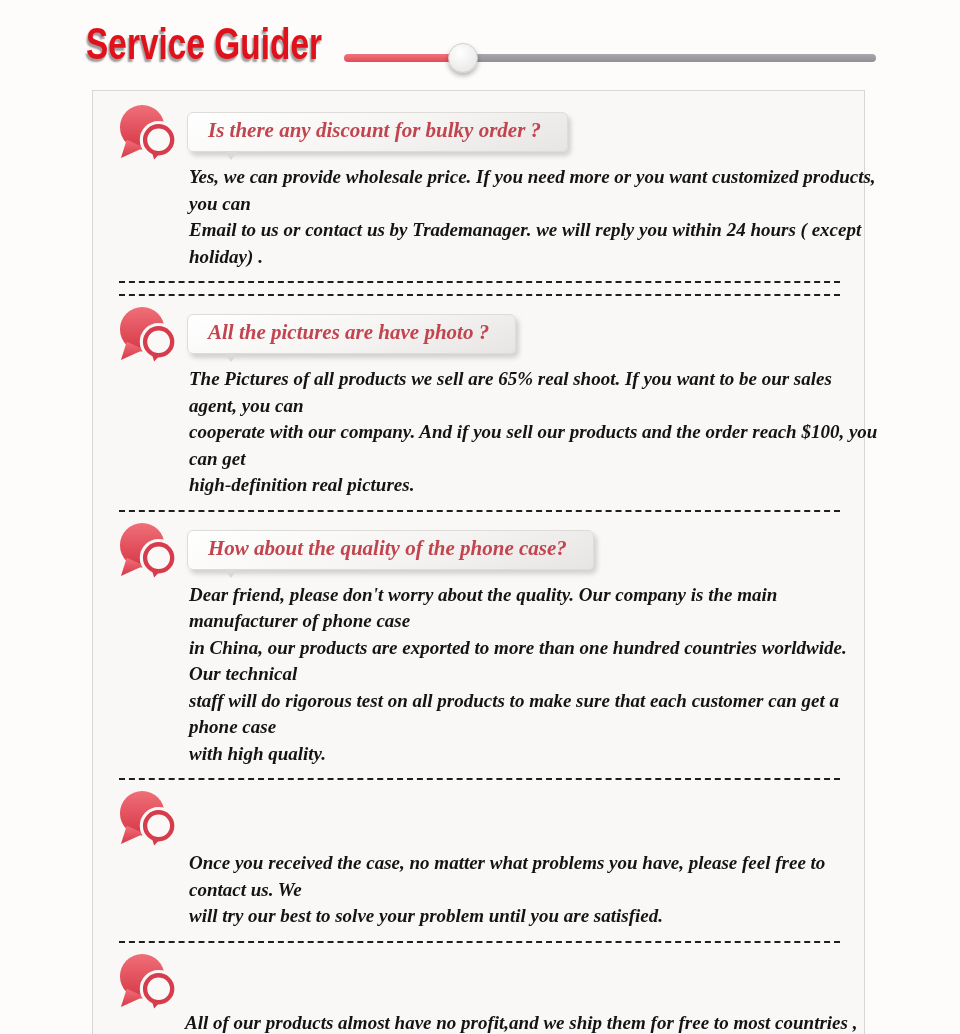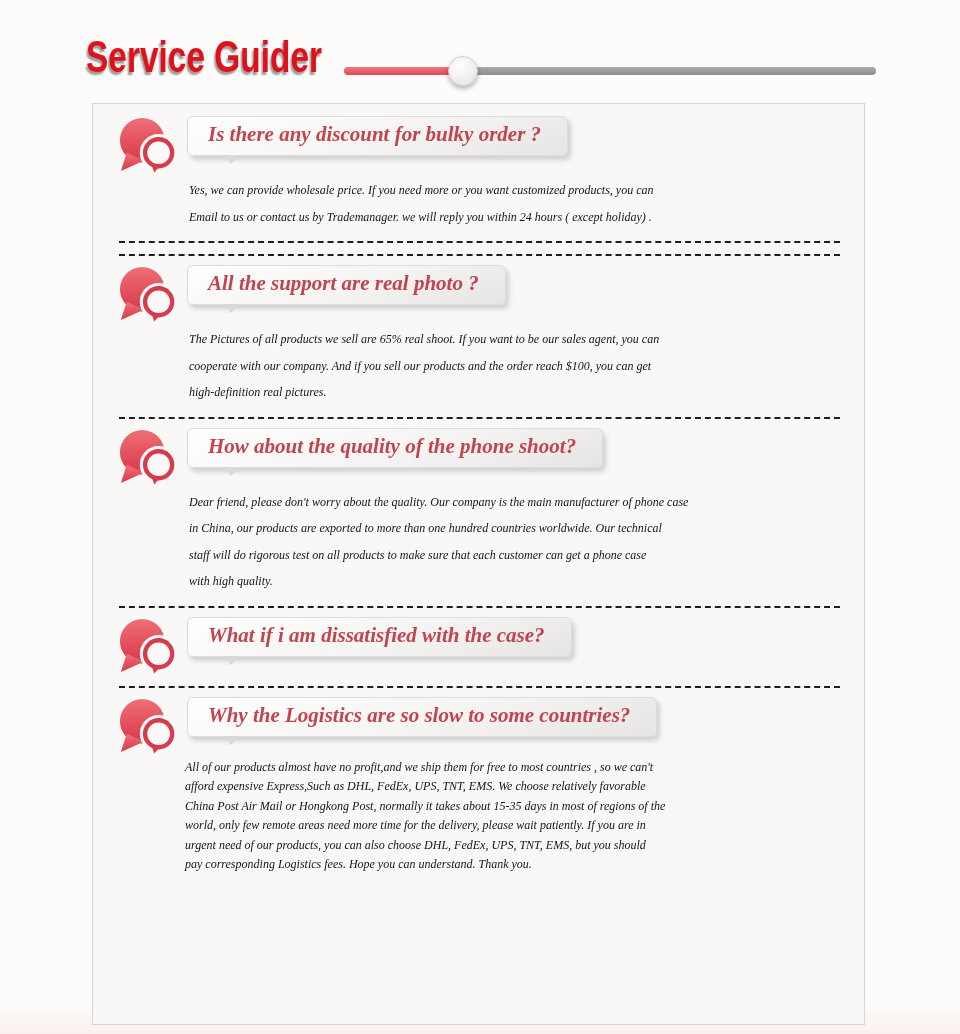--- a/index.html
+++ b/index.html
@@ -6,21 +6,21 @@
   html, body { margin: 0; padding: 0; }
   body {
     width: 960px;
     min-height: 1034px;
     font-family: "Liberation Serif", serif;
     background: linear-gradient(180deg, #fdfcfb 0%, #fdfcfb 97%, #fbf0ef 100%);
     position: relative;
   }
 
   
-  .page-header { position: relative; height: 90px; margin-top: 13px; }
+  .page-header { position: relative; height: 90px; }
   .page-title {
     position: absolute;
     left: 86px; top: 20px;
     margin: 0;
     font-family: "Liberation Sans", sans-serif;
     font-weight: bold;
     font-size: 44px;
     line-height: 48px;
     letter-spacing: 0px;
     color: #e1111b;
@@ -45,21 +45,21 @@
   .service-panel {
     margin-left: 92px;
     width: 773px;
     min-height: 922px;
     background: #f9f8f6;
     border: 1px solid #d8d6d3;
     padding: 12px 0 8px 0;
   }
 
   .faq-item { margin: 0; }
-  .faq-row { display: flex; align-items: flex-start; padding-left: 22px; height: 58px; }
+  .faq-row { display: flex; align-items: center; padding-left: 22px; height: 58px; }
   .bubble-icon { width: 66px; height: 58px; flex: 0 0 66px; }
 
   .qbar {
     position: relative;
     margin-left: 6px;
     padding: 5px 26px 8px 20px;
     background: linear-gradient(160deg, #ffffff 0%, #f5f4f2 55%, #e7e5e3 100%);
     border: 1px solid #dedcd9;
     border-radius: 6px;
     box-shadow: 3px 4px 5px rgba(0,0,0,0.16);
@@ -78,22 +78,22 @@
     border-left: 7px solid transparent;
     border-right: 7px solid transparent;
     border-top: 9px solid #dbd9d6;
   }
 
   .answer {
     margin: 3px 24px 0 96px;
     width: 692px;
     font-family: "Liberation Serif", serif;
     font-style: italic;
-    font-weight: normal;
-    font-size: 12px;
+    font-weight: bold;
+    font-size: 19px;
     line-height: 26.5px;
     color: #141414;
     white-space: pre-line;
   }
   .answer.tight { margin-left: 92px; line-height: 19.5px; }
 
   .sep {
     height: 0;
     border-top: 2px dashed #1e1e1e;
     margin: 11px 24px 9px 26px;
@@ -149,21 +149,21 @@
       <span class="bubble-icon">
         <svg width="66" height="58" viewBox="0 0 68 60" xmlns="http://www.w3.org/2000/svg">
           <circle cx="28" cy="25" r="23" fill="url(#bg0)"></circle>
           <path d="M12 38 L6 57 L30 46 Z" fill="url(#bg0)"></path>
           <circle cx="45" cy="38" r="15" fill="none" stroke="#f9f8f6" stroke-width="9"></circle>
           <path d="M37 50 L40 60 L51 48 Z" fill="#d63c4b" stroke="#f9f8f6" stroke-width="1.5"></path>
           <circle cx="45" cy="38" r="14" fill="#faf9f7" stroke="#d63c4b" stroke-width="4.5"></circle>
         </svg>
       </span>
       <div class="qbar">
-        <span class="qtext">All the support are real photo ?</span>
+        <span class="qtext">All the pictures are have photo ?</span>
         <span class="qtail"></span>
       </div>
     </div>
     <p class="answer">The Pictures of all products we sell are 65% real shoot. If you want to be our sales agent, you can
 cooperate with our company. And if you sell our products and the order reach $100, you can get
 high-definition real pictures.</p>
     <div class="sep"></div>
   </section>
 
   <section class="faq-item">
@@ -171,21 +171,21 @@
       <span class="bubble-icon">
         <svg width="66" height="58" viewBox="0 0 68 60" xmlns="http://www.w3.org/2000/svg">
           <circle cx="28" cy="25" r="23" fill="url(#bg0)"></circle>
           <path d="M12 38 L6 57 L30 46 Z" fill="url(#bg0)"></path>
           <circle cx="45" cy="38" r="15" fill="none" stroke="#f9f8f6" stroke-width="9"></circle>
           <path d="M37 50 L40 60 L51 48 Z" fill="#d63c4b" stroke="#f9f8f6" stroke-width="1.5"></path>
           <circle cx="45" cy="38" r="14" fill="#faf9f7" stroke="#d63c4b" stroke-width="4.5"></circle>
         </svg>
       </span>
       <div class="qbar">
-        <span class="qtext">How about the quality of the phone shoot?</span>
+        <span class="qtext">How about the quality of the phone case?</span>
         <span class="qtail"></span>
       </div>
     </div>
     <p class="answer">Dear friend, please don't worry about the quality. Our company is the main manufacturer of phone case
 in China, our products are exported to more than one hundred countries worldwide. Our technical
 staff will do rigorous test on all products to make sure that each customer can get a phone case
 with high quality.</p>
     <div class="sep"></div>
   </section>
 
@@ -193,43 +193,37 @@
     <div class="faq-row">
       <span class="bubble-icon">
         <svg width="66" height="58" viewBox="0 0 68 60" xmlns="http://www.w3.org/2000/svg">
           <circle cx="28" cy="25" r="23" fill="url(#bg0)"></circle>
           <path d="M12 38 L6 57 L30 46 Z" fill="url(#bg0)"></path>
           <circle cx="45" cy="38" r="15" fill="none" stroke="#f9f8f6" stroke-width="9"></circle>
           <path d="M37 50 L40 60 L51 48 Z" fill="#d63c4b" stroke="#f9f8f6" stroke-width="1.5"></path>
           <circle cx="45" cy="38" r="14" fill="#faf9f7" stroke="#d63c4b" stroke-width="4.5"></circle>
         </svg>
       </span>
-      <div class="qbar">
-        <span class="qtext">What if i am dissatisfied with the case?</span>
-        <span class="qtail"></span>
-      </div>
-    </div>
-    <div class="sep"></div>
-  </section>
-
-  <section class="faq-item">
-    <div class="faq-row">
-      <span class="bubble-icon">
-        <svg width="66" height="58" viewBox="0 0 68 60" xmlns="http://www.w3.org/2000/svg">
-          <circle cx="28" cy="25" r="23" fill="url(#bg0)"></circle>
-          <path d="M12 38 L6 57 L30 46 Z" fill="url(#bg0)"></path>
-          <circle cx="45" cy="38" r="15" fill="none" stroke="#f9f8f6" stroke-width="9"></circle>
-          <path d="M37 50 L40 60 L51 48 Z" fill="#d63c4b" stroke="#f9f8f6" stroke-width="1.5"></path>
-          <circle cx="45" cy="38" r="14" fill="#faf9f7" stroke="#d63c4b" stroke-width="4.5"></circle>
-        </svg>
-      </span>
-      <div class="qbar">
-        <span class="qtext">Why the Logistics are so slow to some countries?</span>
-        <span class="qtail"></span>
-      </div>
+    </div>
+    <p class="answer">Once you received the case, no matter what problems you have, please feel free to contact us. We
+will try our best to solve your problem until you are satisfied.</p>
+    <div class="sep"></div>
+  </section>
+
+  <section class="faq-item">
+    <div class="faq-row">
+      <span class="bubble-icon">
+        <svg width="66" height="58" viewBox="0 0 68 60" xmlns="http://www.w3.org/2000/svg">
+          <circle cx="28" cy="25" r="23" fill="url(#bg0)"></circle>
+          <path d="M12 38 L6 57 L30 46 Z" fill="url(#bg0)"></path>
+          <circle cx="45" cy="38" r="15" fill="none" stroke="#f9f8f6" stroke-width="9"></circle>
+          <path d="M37 50 L40 60 L51 48 Z" fill="#d63c4b" stroke="#f9f8f6" stroke-width="1.5"></path>
+          <circle cx="45" cy="38" r="14" fill="#faf9f7" stroke="#d63c4b" stroke-width="4.5"></circle>
+        </svg>
+      </span>
     </div>
     <p class="answer tight">All of our products almost have no profit,and we ship them for free to most countries  , so we can't
 afford expensive Express,Such as DHL, FedEx, UPS, TNT, EMS. We choose relatively favorable
 China Post Air Mail or Hongkong Post, normally it takes about 15-35 days in most of regions of the
 world, only few remote areas need more time for the delivery, please wait patiently. If you are in
 urgent need of our products, you can also choose DHL, FedEx, UPS, TNT, EMS, but you should
 pay corresponding Logistics fees. Hope you can understand. Thank you.</p>
   </section>
 
 </main>

